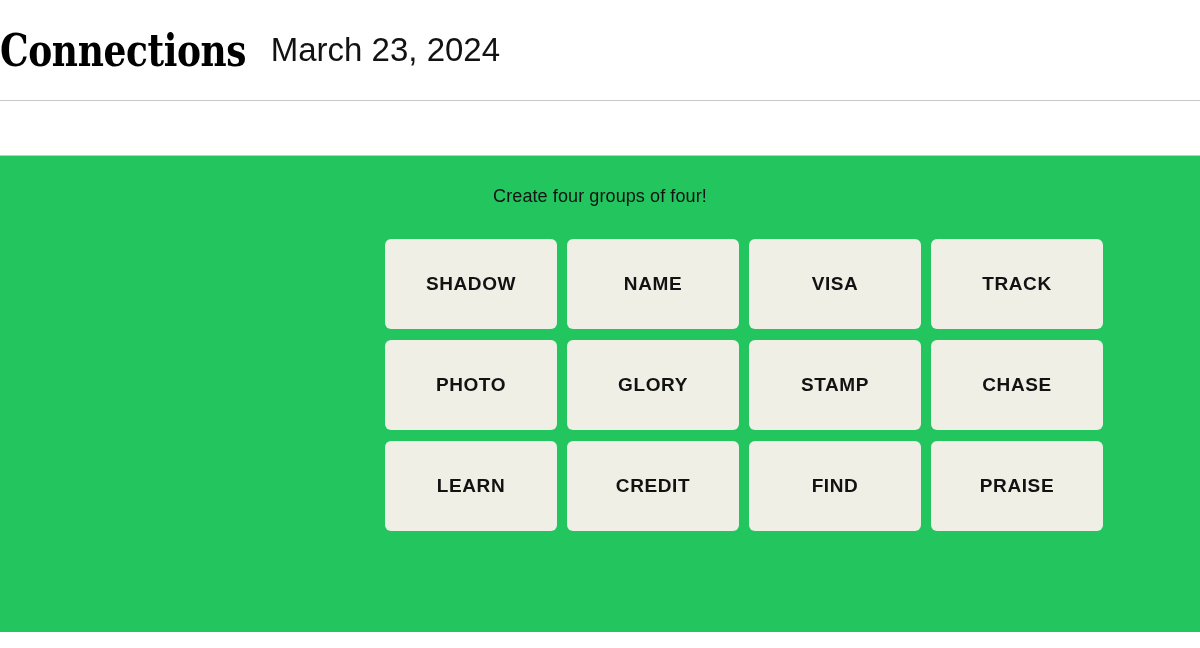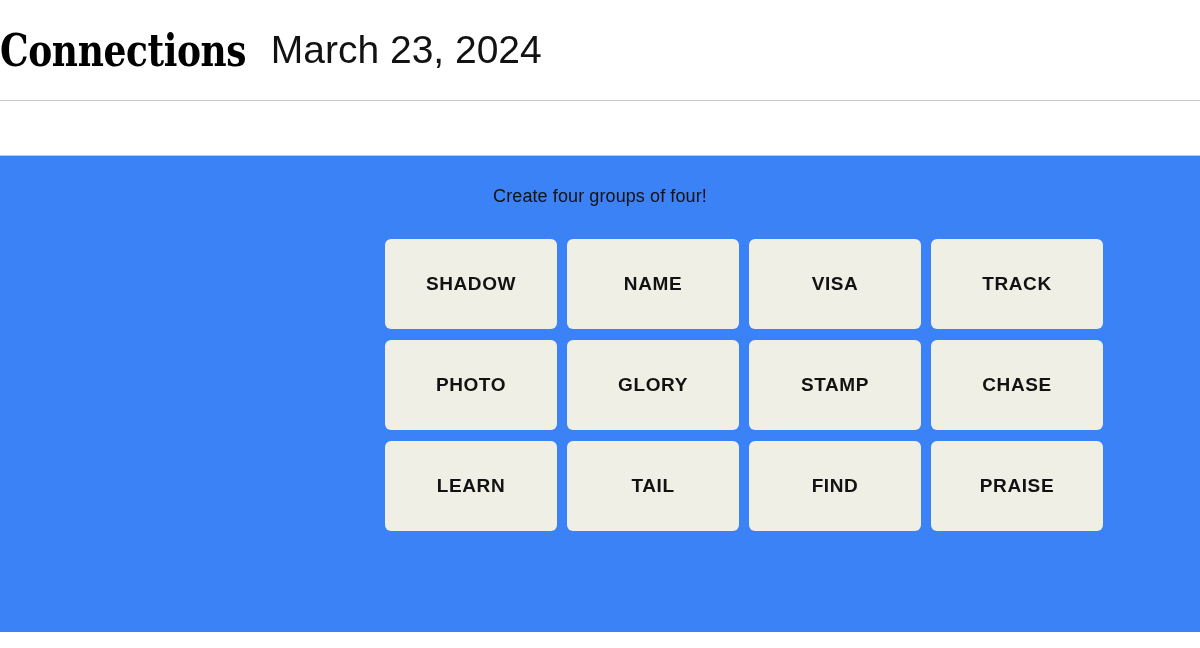--- a/index.html
+++ b/index.html
@@ -34,41 +34,41 @@
     color: #000000;
     transform: scaleX(0.80);
     transform-origin: left center;
     white-space: nowrap;
     margin: 0;
     padding: 0;
   }
   .brand-date {
     font-family: "Liberation Sans", sans-serif;
     font-weight: 300;
-    font-size: 39px;
+    font-size: 33px;
     line-height: 1;
     color: #121212;
     white-space: nowrap;
     margin-left: -37px;
     padding-bottom: 2px;
   }
 
   
   .toolbar-band {
     height: 54px;
     border-top: 1px solid #c9c9c9;
     border-bottom: 1px solid #c9c9c9;
     box-sizing: content-box;
     background: #ffffff;
   }
 
   
   .puzzle-main {
     position: relative;
-    background: #3b82f6;
+    background: #22c55e;
   }
   .instruction {
     text-align: center;
     font-size: 18px;
     line-height: 1;
     color: #121212;
     padding-top: 31px;
     margin: 0;
     letter-spacing: 0.1px;
   }
@@ -123,19 +123,19 @@
     <button class="tile">NAME</button>
     <button class="tile">VISA</button>
     <button class="tile">TRACK</button>
 
     <button class="tile">PHOTO</button>
     <button class="tile">GLORY</button>
     <button class="tile">STAMP</button>
 
     <button class="tile">CHASE</button>
     <button class="tile">LEARN</button>
+    <button class="tile">CREDIT</button>
 
-    <button class="tile">TAIL</button>
     <button class="tile">FIND</button>
     <button class="tile">PRAISE</button>
   </div>
 
 </div>
 
 </body></html>

